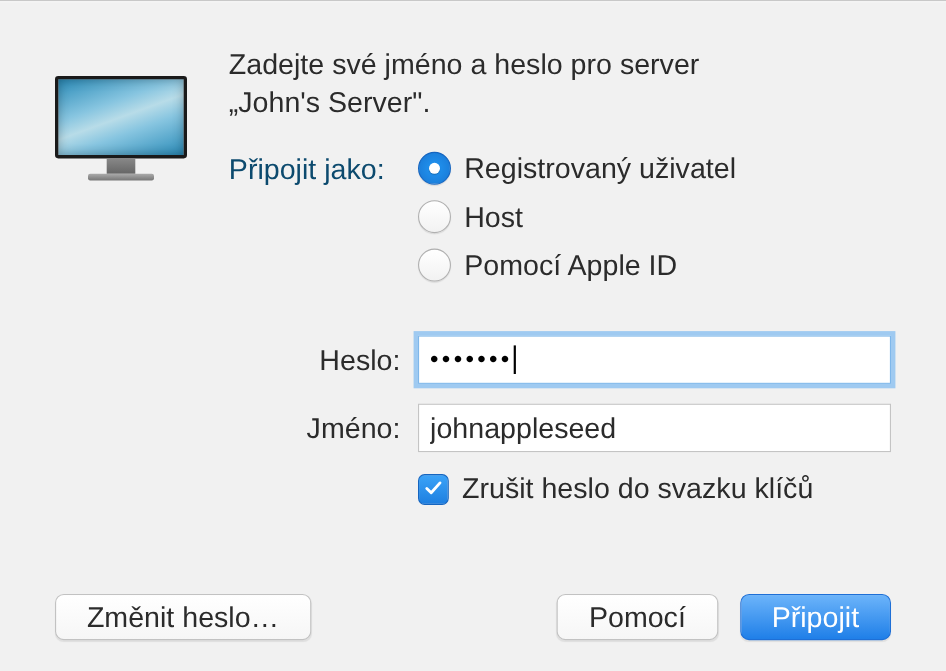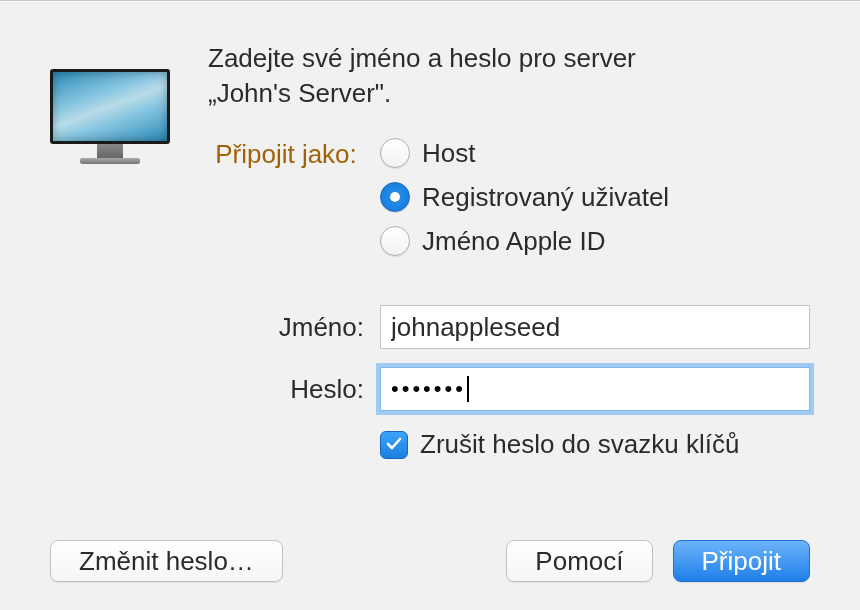--- a/index.html
+++ b/index.html
@@ -70,24 +70,24 @@
       margin-bottom: 26px;
       font-weight: 400;
     }
     .row {
       display: flex;
       align-items: flex-start;
       margin-bottom: 8px;
     }
     .row-label {
       width: 172px;
-      text-align: center;
+      text-align: left;
       padding-right: 16px;
       font-size: 26px;
-      color: #a16207;
+      color: #0c4a6e;
       padding-top: 2px;
     }
     .row-content {
       flex: 1;
     }
     .radio-option {
       display: flex;
       align-items: center;
       margin-bottom: 12px;
       cursor: pointer;
@@ -248,44 +248,44 @@
       </div>
       <div class="form-col">
         <div class="heading">
           <span>Zadejte své jméno a heslo pro server</span><br>
           <span>„John's Server".</span>
         </div>
         <div class="row">
           <div class="row-label">Připojit jako:</div>
           <div class="row-content">
             <div class="radio-option">
+              <div class="radio selected"></div>
+              <span class="radio-label">Registrovaný uživatel</span>
+            </div>
+            <div class="radio-option">
               <div class="radio"></div>
               <span class="radio-label">Host</span>
             </div>
             <div class="radio-option">
-              <div class="radio selected"></div>
-              <span class="radio-label">Registrovaný uživatel</span>
-            </div>
-            <div class="radio-option">
               <div class="radio"></div>
-              <span class="radio-label">Jméno Apple ID</span>
+              <span class="radio-label">Pomocí Apple ID</span>
             </div>
           </div>
         </div>
         <div class="credentials-section">
-          <div class="input-row">
-            <div class="input-label">Jméno:</div>
-            <input type="text" class="text-input" value="johnappleseed" style="">
-          </div>
           <div class="input-row">
             <div class="input-label">Heslo:</div>
             <div class="password-display">
               <span class="password-dots">•••••••</span>
                 <span class="cursor"></span>
             </div>
+          </div>
+          <div class="input-row">
+            <div class="input-label">Jméno:</div>
+            <input type="text" class="text-input" value="johnappleseed" style="">
           </div>
           <div class="checkbox-row">
             <div class="checkbox">
               <svg width="20" height="20" viewBox="0 0 20 20">
                 <path d="M4 10 L8 14 L16 5" stroke="#fff" stroke-width="2.6" fill="none" stroke-linecap="round" stroke-linejoin="round"></path>
               </svg>
             </div>
             <span class="checkbox-label">Zrušit heslo do svazku klíčů</span>
           </div>
         </div>

